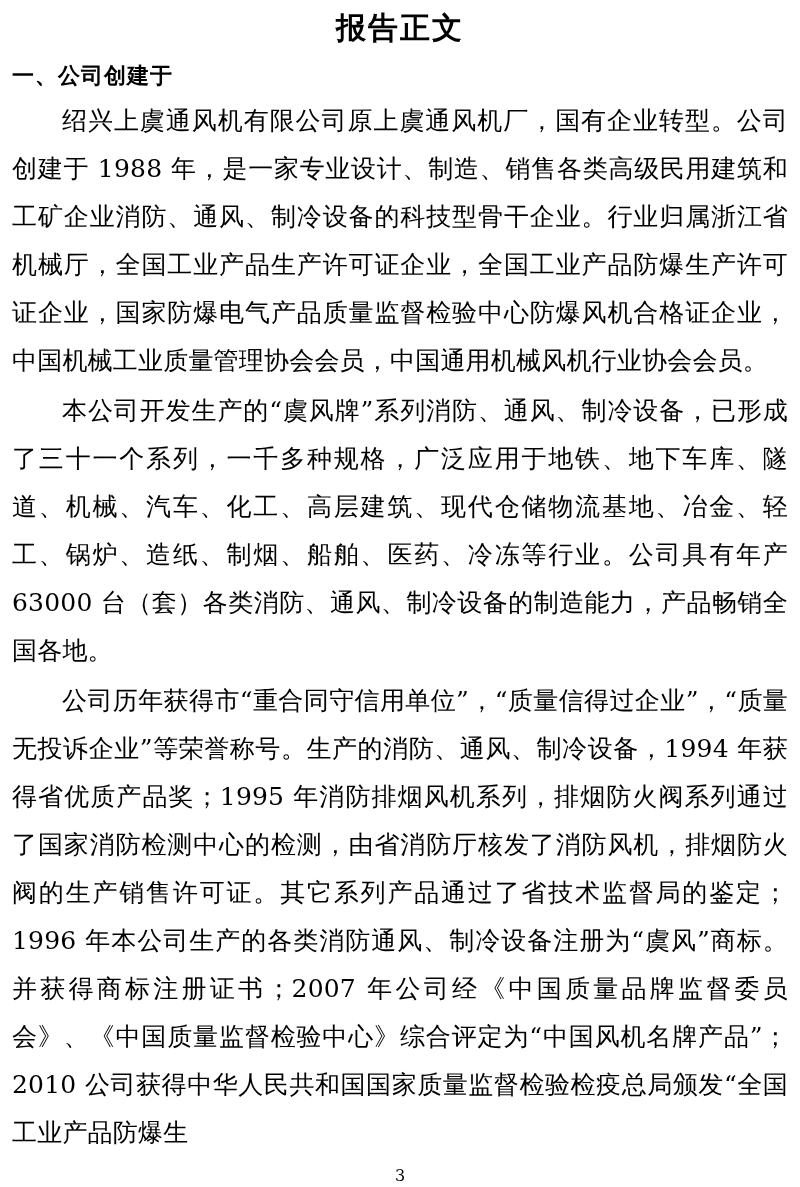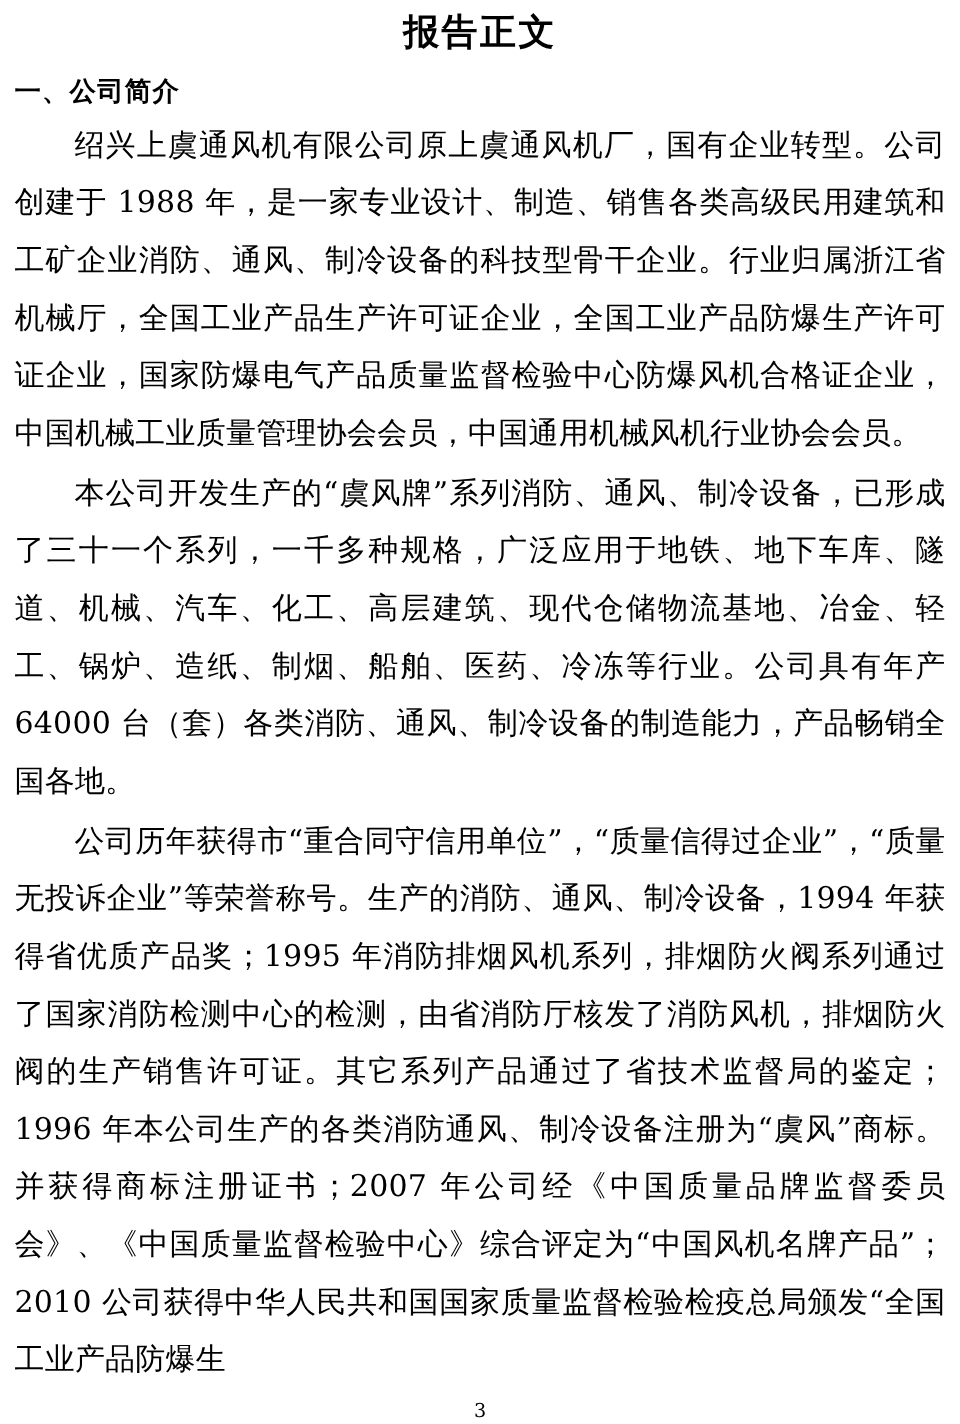--- a/index.html
+++ b/index.html
@@ -58,23 +58,23 @@
     font-family: "DejaVu Serif", "Liberation Serif", serif;
   }
 </style>
 </head>
 <body>
 
 <div class="page">
 
   <div class="doc-title">报告正文</div>
 
-  <div class="section-heading">一、公司简介</div>
+  <div class="section-heading">一、公司创建于</div>
 
   <p class="para">绍兴上虞通风机有限公司原上虞通风机厂，国有企业转型。公司创建于 1988 年，是一家专业设计、制造、销售各类高级民用建筑和工矿企业消防、通风、制冷设备的科技型骨干企业。行业归属浙江省机械厅，全国工业产品生产许可证企业，全国工业产品防爆生产许可证企业，国家防爆电气产品质量监督检验中心防爆风机合格证企业，中国机械工业质量管理协会会员，中国通用机械风机行业协会会员。</p>
 
-  <p class="para">本公司开发生产的“虞风牌”系列消防、通风、制冷设备，已形成了三十一个系列，一千多种规格，广泛应用于地铁、地下车库、隧道、机械、汽车、化工、高层建筑、现代仓储物流基地、冶金、轻工、锅炉、造纸、制烟、船舶、医药、冷冻等行业。公司具有年产 64000 台（套）各类消防、通风、制冷设备的制造能力，产品畅销全国各地。</p>
+  <p class="para">本公司开发生产的“虞风牌”系列消防、通风、制冷设备，已形成了三十一个系列，一千多种规格，广泛应用于地铁、地下车库、隧道、机械、汽车、化工、高层建筑、现代仓储物流基地、冶金、轻工、锅炉、造纸、制烟、船舶、医药、冷冻等行业。公司具有年产 63000 台（套）各类消防、通风、制冷设备的制造能力，产品畅销全国各地。</p>
 
   <p class="para">公司历年获得市“重合同守信用单位”，“质量信得过企业”，“质量无投诉企业”等荣誉称号。生产的消防、通风、制冷设备，1994 年获得省优质产品奖；1995 年消防排烟风机系列，排烟防火阀系列通过了国家消防检测中心的检测，由省消防厅核发了消防风机，排烟防火阀的生产销售许可证。其它系列产品通过了省技术监督局的鉴定；1996 年本公司生产的各类消防通风、制冷设备注册为“虞风”商标。并获得商标注册证书；2007 年公司经《中国质量品牌监督委员会》、《中国质量监督检验中心》综合评定为“中国风机名牌产品”；2010 公司获得中华人民共和国国家质量监督检验检疫总局颁发“全国工业产品防爆生</p>
 
   <div class="page-number">3</div>
 
 </div>
 
 </body></html>

